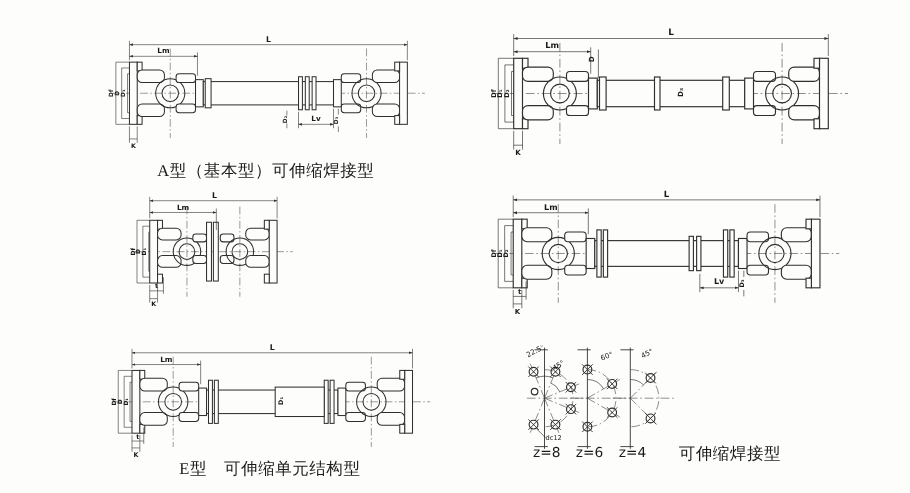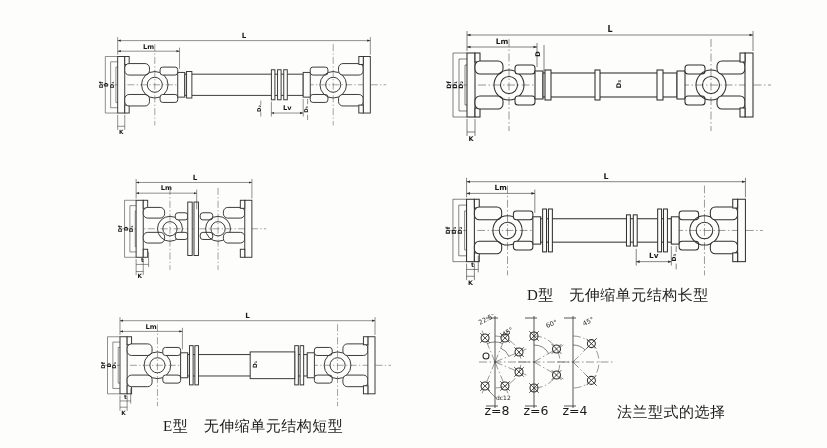--- a/index.html
+++ b/index.html
@@ -83,20 +83,21 @@
         <line x1="232" y1="78" x2="232" y2="98" class="thin"></line>
         <line x1="196" y1="94" x2="232" y2="94" class="thin" marker-start="url(#arA)" marker-end="url(#arA)"></line>
         <text x="214" y="90.5" text-anchor="middle" font-size="7.5" font-weight="bold">Lv</text>
         <line x1="237" y1="78" x2="237" y2="84" class="thin"></line>
         <line x1="237" y1="96" x2="237" y2="102" class="thin"></line>
         <text x="237" y="90" text-anchor="middle" font-size="6" font-weight="bold" transform="rotate(-90 237 90)">D₃</text>
         <line x1="184" y1="80" x2="184" y2="85" class="thin"></line>
         <line x1="184" y1="93" x2="184" y2="98" class="thin"></line>
         <text x="184" y="89" text-anchor="middle" font-size="6" font-weight="bold" transform="rotate(-90 184 89)">D₂</text>
       </svg>
+    <div class="caption" style="left:45px;top:118px">A型（基本型）可伸缩焊接型</div>
   </section>
 
   <section class="panel" style="left:445px;top:23px;width:330px;height:142px">
     <svg style="left:0;top:0" width="330" height="120" viewBox="0 0 330 120">
         <defs>
           <marker id="arB" viewBox="0 0 10 10" refX="9" refY="5" markerWidth="6.5" markerHeight="6.5" orient="auto-start-reverse">
             <path d="M0,1.6 L9,5 L0,8.4 z" fill="#2f2f2f"></path>
           </marker>
         </defs>
         <line x1="4" y1="62" x2="326" y2="62" class="cl"></line>
@@ -278,21 +279,20 @@
         <line x1="22" y1="102" x2="34" y2="102" class="thin"></line>
         <text x="28" y="99.5" text-anchor="middle" font-size="6.5" font-weight="bold">t</text>
         <line x1="196" y1="81" x2="196" y2="98" class="thin"></line>
         <line x1="232" y1="78" x2="232" y2="98" class="thin"></line>
         <line x1="196" y1="94" x2="232" y2="94" class="thin" marker-start="url(#arD)" marker-end="url(#arD)"></line>
         <text x="214" y="90.5" text-anchor="middle" font-size="7.5" font-weight="bold">Lv</text>
         <line x1="237" y1="78" x2="237" y2="84" class="thin"></line>
         <line x1="237" y1="96" x2="237" y2="102" class="thin"></line>
         <text x="237" y="90" text-anchor="middle" font-size="6" font-weight="bold" transform="rotate(-90 237 90)">D₃</text>
       </svg>
-    <div class="caption" style="left:82px;top:116px">D型　无伸缩单元结构长型</div>
   </section>
 
   <section class="panel" style="left:100px;top:310px;width:300px;height:130px">
     <svg style="left:0;top:0" width="295" height="107" viewBox="0 0 330 120">
         <defs>
           <marker id="arE" viewBox="0 0 10 10" refX="9" refY="5" markerWidth="6.5" markerHeight="6.5" orient="auto-start-reverse">
             <path d="M0,1.6 L9,5 L0,8.4 z" fill="#2f2f2f"></path>
           </marker>
         </defs>
         <line x1="4" y1="62" x2="326" y2="62" class="cl"></line>
@@ -345,21 +345,21 @@
         <text x="17.5" y="62" text-anchor="middle" font-size="6" font-weight="bold" transform="rotate(-90 17.5 62)">D₁</text>
         <line x1="22" y1="96" x2="22" y2="113" class="thin"></line>
         <line x1="30" y1="96" x2="30" y2="113" class="thin"></line>
         <line x1="22" y1="109" x2="30" y2="109" class="thin"></line>
         <text x="26" y="118" text-anchor="middle" font-size="6.5" font-weight="bold">K</text>
         <line x1="34" y1="88" x2="34" y2="105" class="thin"></line>
         <line x1="22" y1="102" x2="34" y2="102" class="thin"></line>
         <text x="28" y="99.5" text-anchor="middle" font-size="6.5" font-weight="bold">t</text>
         <text x="176" y="61" text-anchor="middle" font-size="6.5" font-weight="bold" transform="rotate(-90 176 61)">D₁</text>
       </svg>
-    <div class="caption" style="left:63px;top:107px">E型　无伸缩单元结构短型</div>
+    <div class="caption" style="left:63px;top:107px">E型　可伸缩单元结构型</div>
   </section>
 
   <section class="panel" style="left:460px;top:312px;width:310px;height:116px">
     <svg style="left:0;top:2px" width="310" height="104" viewBox="0 0 310 104">
         <g>
           <line x1="35" y1="2" x2="35" y2="94" class="med"></line>
           <line x1="26" y1="4" x2="38" y2="4" class="med"></line>
           <line x1="26" y1="92" x2="38" y2="92" class="med"></line>
           <line x1="19" y1="48" x2="75" y2="48" class="cl"></line>
           <path d="M 35,22 A 26 26 0 0 1 35,74" class="cl"></path>
@@ -432,16 +432,16 @@
           <line x1="126.58477631085024" y1="34.41522368914976" x2="136.18477631085025" y2="24.81522368914976" class="med"></line>
           <line x1="113" y1="48" x2="137.0416305603426" y2="72.04163056034261" class="cl"></line>
           <circle cx="131.38477631085024" cy="66.38477631085024" r="4" class="s"></circle>
           <line x1="126.58477631085024" y1="61.584776310850245" x2="136.18477631085025" y2="71.18477631085024" class="med"></line>
           <line x1="126.58477631085024" y1="71.18477631085024" x2="136.18477631085025" y2="61.584776310850245" class="med"></line>
           <path d="M 113,31 A 17 17 0 0 1 125.0208152801713,35.979184719828694" class="thin"></path>
         </g>
         <text x="124" y="12" text-anchor="start" font-size="6.5" font-weight="normal" transform="rotate(-26 124 12)">45°</text>
         <text x="115" y="101" text-anchor="middle" font-size="12.5" font-weight="normal">z=4</text>
       </svg>
-    <div class="caption" style="left:157px;top:91px">法兰型式的选择</div>
+    <div class="caption" style="left:157px;top:91px">可伸缩焊接型</div>
   </section>
 
 </div>
 
 </body></html>

